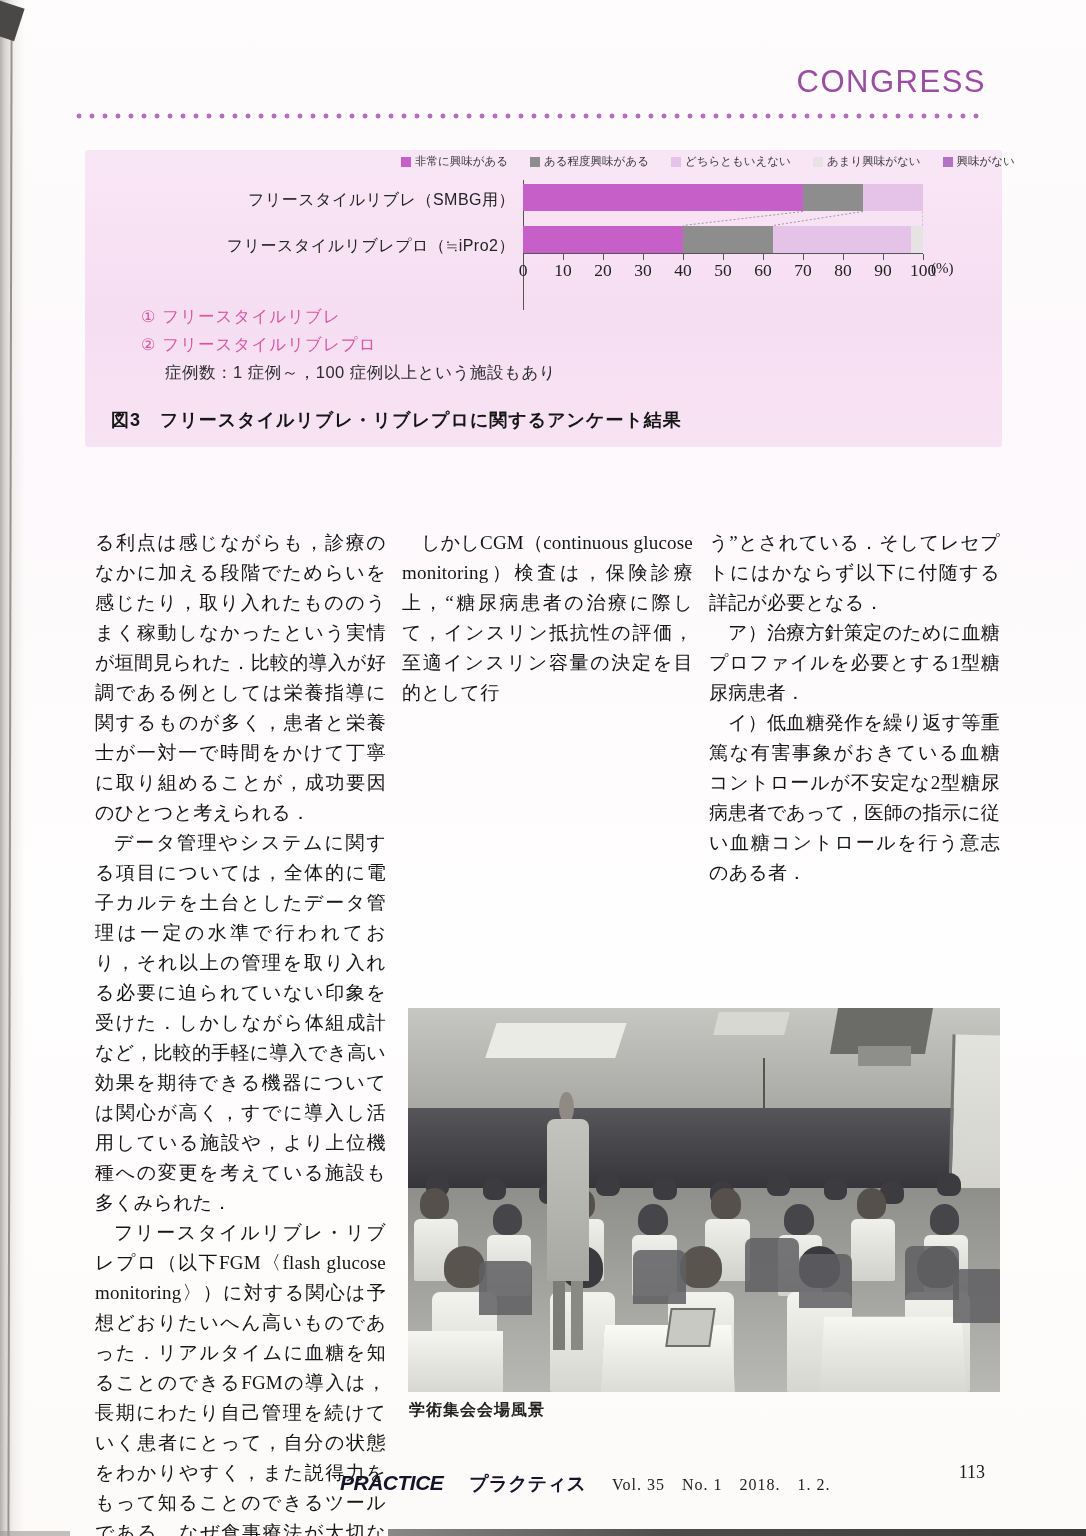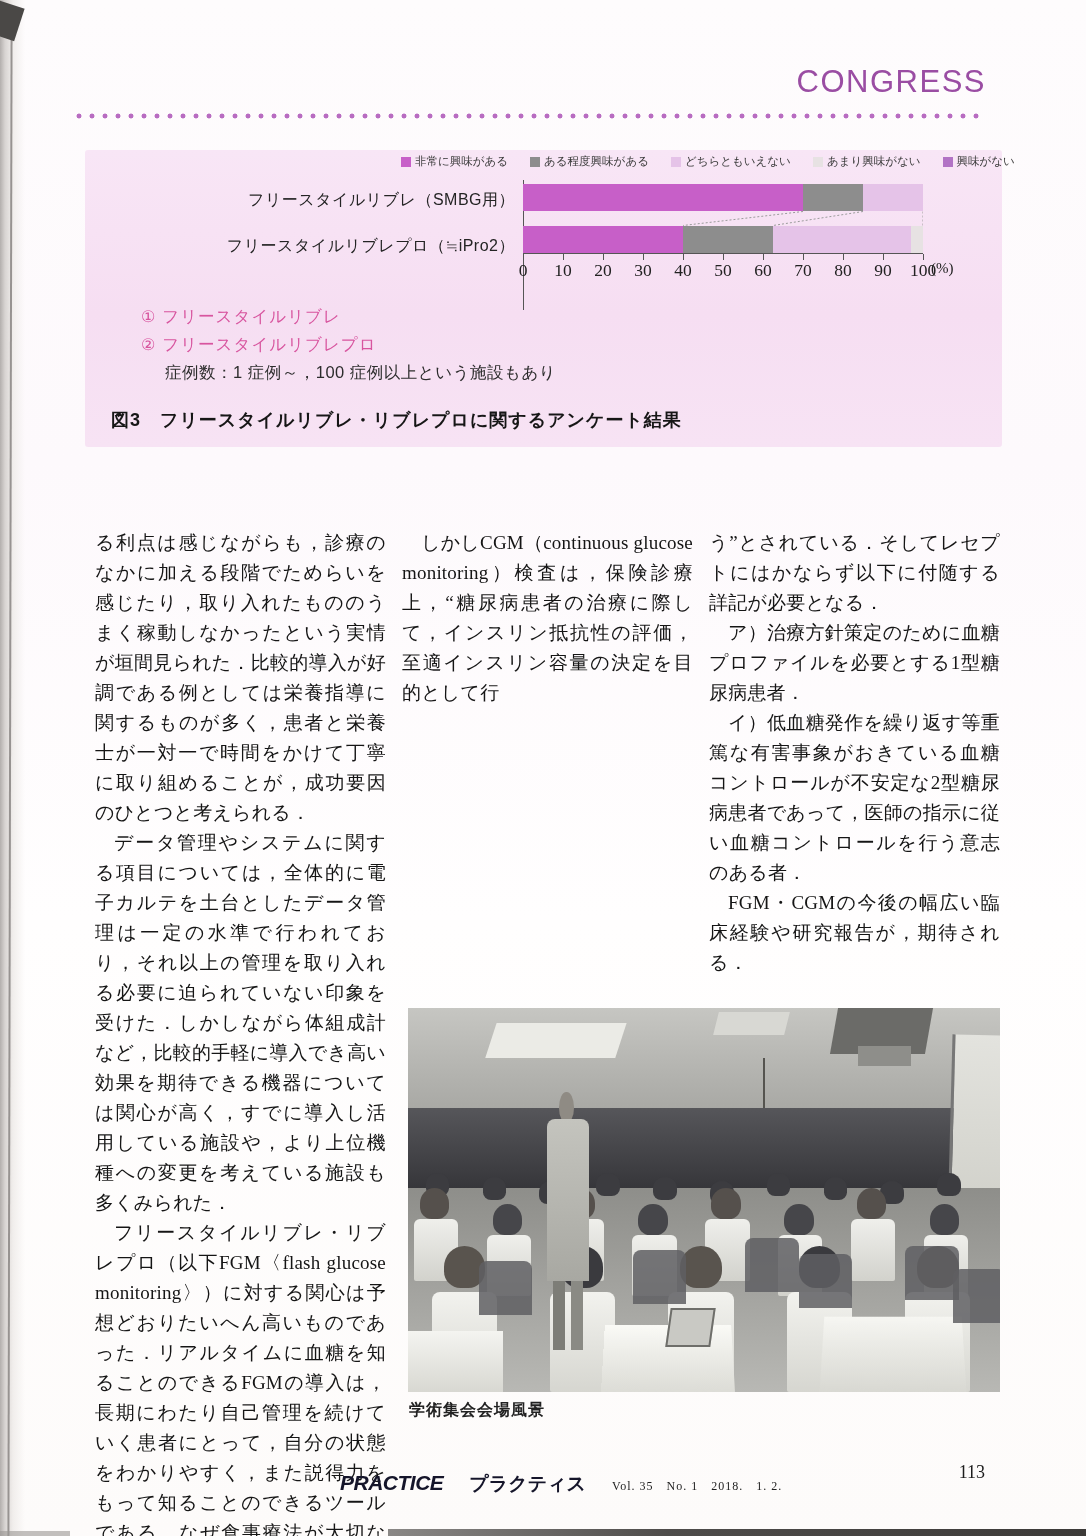--- a/index.html
+++ b/index.html
@@ -65,21 +65,21 @@
   .ph{position:absolute;}
   .photo-caption{position:absolute;left:409px;top:1400px;font-family:"Liberation Sans",sans-serif;
     font-weight:bold;font-size:16px;color:#222;letter-spacing:1px;}
 
   
   .footer{position:absolute;left:0;top:1460px;width:1086px;height:30px;}
   .footer-inner{position:absolute;left:340px;top:0;display:flex;align-items:baseline;gap:26px;margin-top:11px;}
   .logo{font-family:"Liberation Sans",sans-serif;font-weight:bold;font-style:italic;
     font-size:21px;letter-spacing:-0.5px;color:#15152a;}
   .logo-kana{font-family:"Liberation Sans",sans-serif;font-weight:bold;font-size:19px;color:#15152a;}
-  .issue{font-size:12px;color:#1d1d1d;letter-spacing:1px;}
+  .issue{font-size:16px;color:#1d1d1d;letter-spacing:1px;}
   .page-num{position:absolute;right:101px;top:2px;font-size:18px;color:#1d1d1d;}
 </style>
 </head>
 <body>
 
 <div class="page">
 
   <div class="scan-edge"></div>
   <div class="scan-edge-line"></div>
   <div class="scan-corner"></div>
@@ -177,21 +177,20 @@
         <p class="indent">データ管理やシステムに関する項目については，全体的に電子カルテを土台としたデータ管理は一定の水準で行われており，それ以上の管理を取り入れる必要に迫られていない印象を受けた．しかしながら体組成計など，比較的手軽に導入でき高い効果を期待できる機器については関心が高く，すでに導入し活用している施設や，より上位機種への変更を考えている施設も多くみられた．</p>
         <p class="indent">フリースタイルリブレ・リブレプロ（以下FGM〈flash glucose monitoring〉）に対する関心は予想どおりたいへん高いものであった．リアルタイムに血糖を知ることのできるFGMの導入は，長期にわたり自己管理を続けていく患者にとって，自分の状態をわかりやすく，また説得力をもって知ることのできるツールである．なぜ食事療法が大切なの</p>
       </div>
       <div class="col">
         <p class="indent">しかしCGM（continuous glucose monitoring）検査は，保険診療上，“糖尿病患者の治療に際して，インスリン抵抗性の評価，至適インスリン容量の決定を目的として行</p>
       </div>
       <div class="col">
         <p>う”とされている．そしてレセプトにはかならず以下に付随する詳記が必要となる．</p>
         <p class="indent">ア）治療方針策定のために血糖プロファイルを必要とする1型糖尿病患者．</p>
         <p class="indent">イ）低血糖発作を繰り返す等重篤な有害事象がおきている血糖コントロールが不安定な2型糖尿病患者であって，医師の指示に従い血糖コントロールを行う意志のある者．</p>
-        <p class="indent">FGM・CGMの今後の幅広い臨床経験や研究報告が，期待される．</p>
       </div>
     </div>
 
   <div class="photo" id="photo">
       <div class="ph" style="left: 0px; top: 0px; width: 100%; height: 26%; background: linear-gradient(rgb(198, 198, 194), rgb(169, 169, 165));"></div>
       <div class="ph" style="left: 14%; top: 4%; width: 22%; height: 9%; background: rgb(235, 235, 230); transform: skewX(-18deg);"></div>
       <div class="ph" style="left: 52%; top: 1%; width: 12%; height: 6%; background: rgb(216, 216, 211); transform: skewX(-14deg);"></div>
       <div class="ph" style="left: 72%; top: 0px; width: 16%; height: 12%; background: rgb(107, 107, 104); transform: skewX(-10deg);"></div>
       <div class="ph" style="left: 76%; top: 10%; width: 9%; height: 5%; background: rgb(142, 142, 138);"></div>
       <div class="ph" style="left: 60%; top: 13%; width: 2px; height: 26%; background: rgb(85, 84, 79);"></div>

